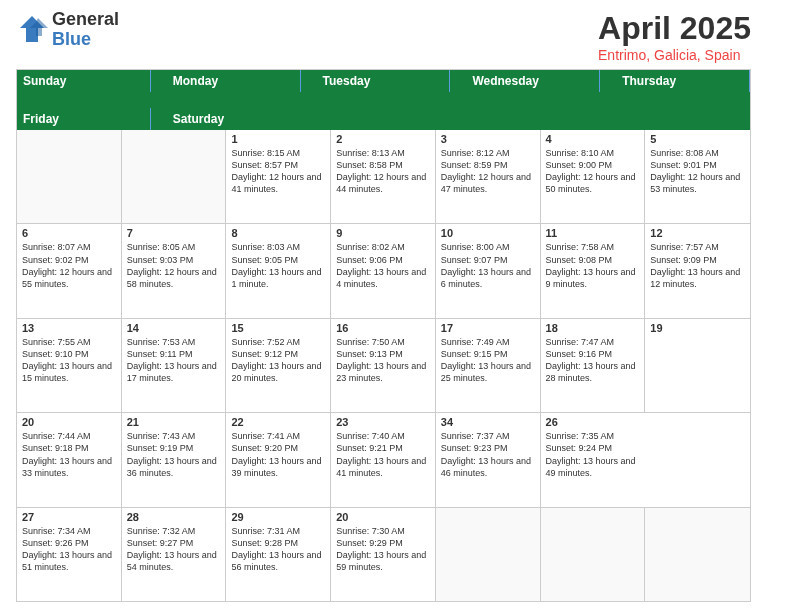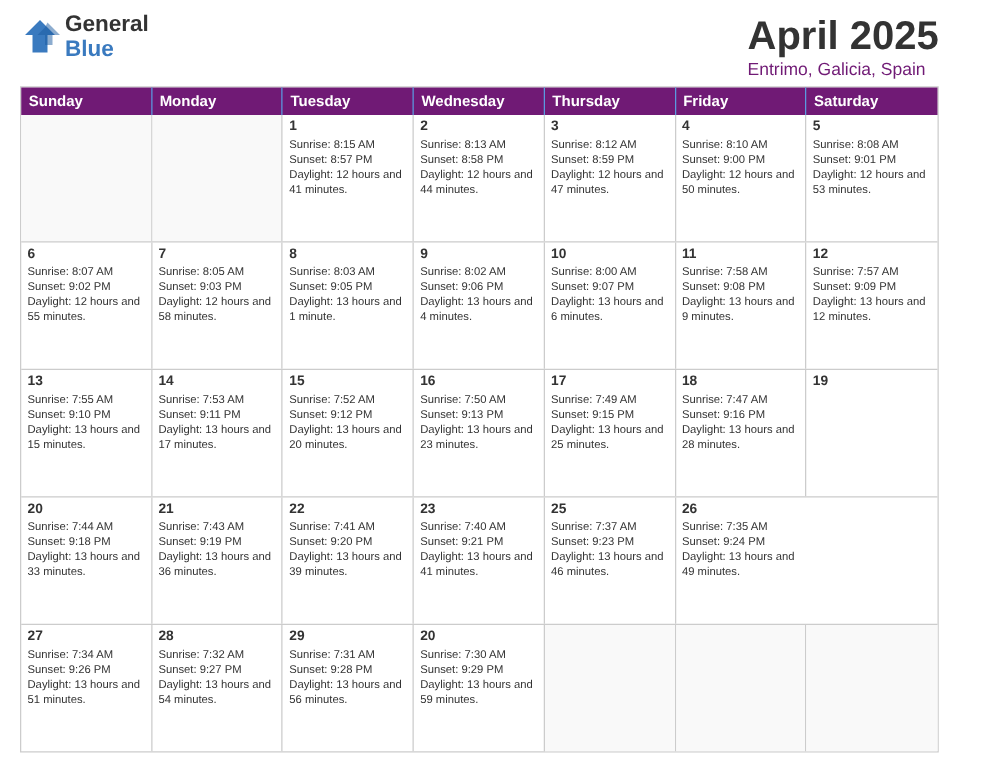--- a/index.html
+++ b/index.html
@@ -50,32 +50,33 @@
     }
     .title-block {
     }
     .title-month {
       font-size: 32px;
       font-weight: bold;
       color: #333;
     }
     .title-location {
       font-size: 14px;
-      color: #701a75;
+      color: #ef4444;
     }
     .calendar {
       flex: 1;
       display: flex;
       flex-direction: column;
       border: 1px solid #ccc;
     }
     .cal-header-row {
       display: grid;
-      grid-template-columns: repeat(7, 1fr);
-      background: #701a75;
+      grid-template-columns: repeat(5, 1fr);
+      background: #15803d;
+      gap: 16px;
     }
     .cal-header-cell {
       color: #fff;
       font-size: 12px;
       font-weight: bold;
       padding: 4px 6px;
       text-align: left;
       border-right: 1px solid #5a9adf;
     }
     .cal-header-cell:last-child { border-right: none; }
@@ -239,21 +240,21 @@
           </div>
           <div class="cal-cell">
             <span class="cell-day">22</span>
             <div class="cell-content">Sunrise: 7:41 AM<br>Sunset: 9:20 PM<br>Daylight: 13 hours and 39 minutes.</div>
           </div>
           <div class="cal-cell">
             <span class="cell-day">23</span>
             <div class="cell-content">Sunrise: 7:40 AM<br>Sunset: 9:21 PM<br>Daylight: 13 hours and 41 minutes.</div>
           </div>
           <div class="cal-cell">
-            <span class="cell-day">25</span>
+            <span class="cell-day">34</span>
             <div class="cell-content">Sunrise: 7:37 AM<br>Sunset: 9:23 PM<br>Daylight: 13 hours and 46 minutes.</div>
           </div>
           <div class="cal-cell">
             <span class="cell-day">26</span>
             <div class="cell-content">Sunrise: 7:35 AM<br>Sunset: 9:24 PM<br>Daylight: 13 hours and 49 minutes.</div>
           </div>
         </div>
         <div class="cal-row">
           <div class="cal-cell">
             <span class="cell-day">27</span>

